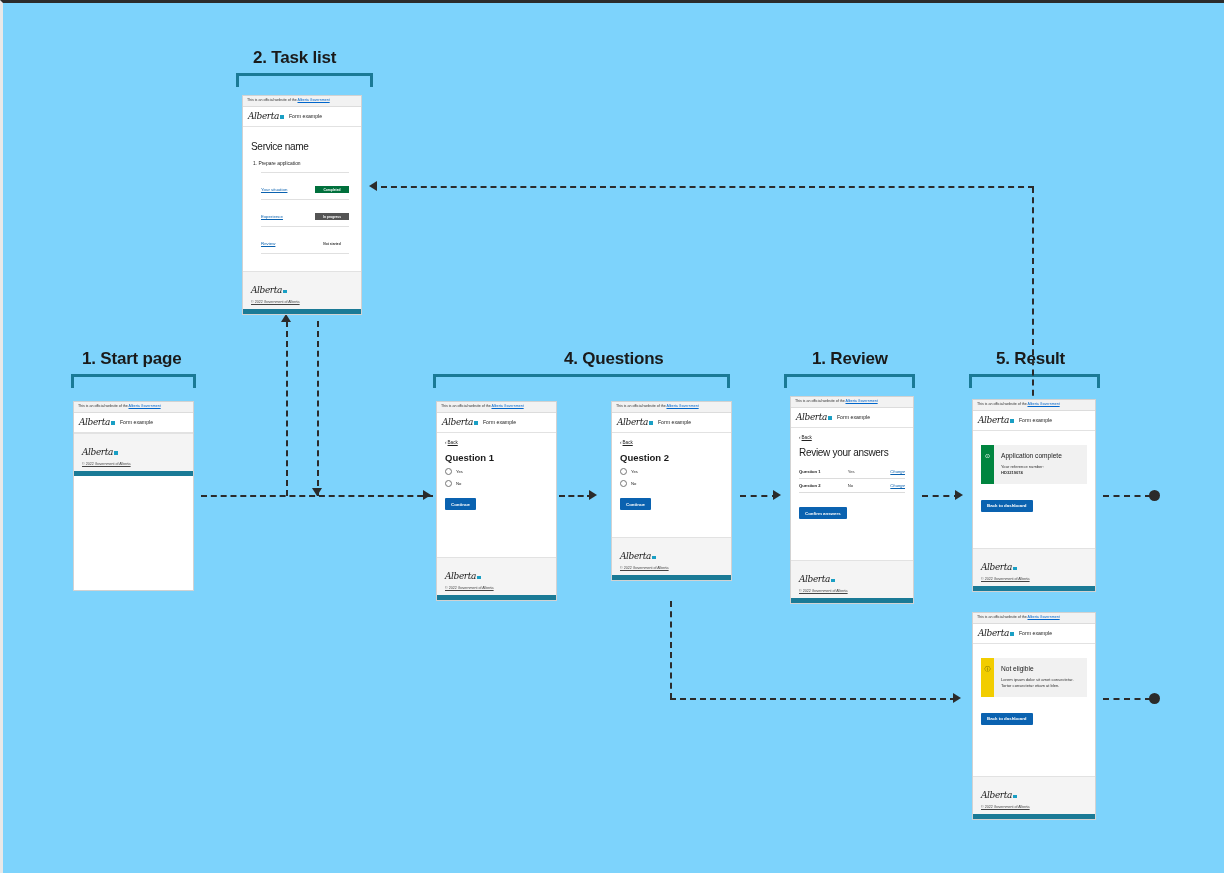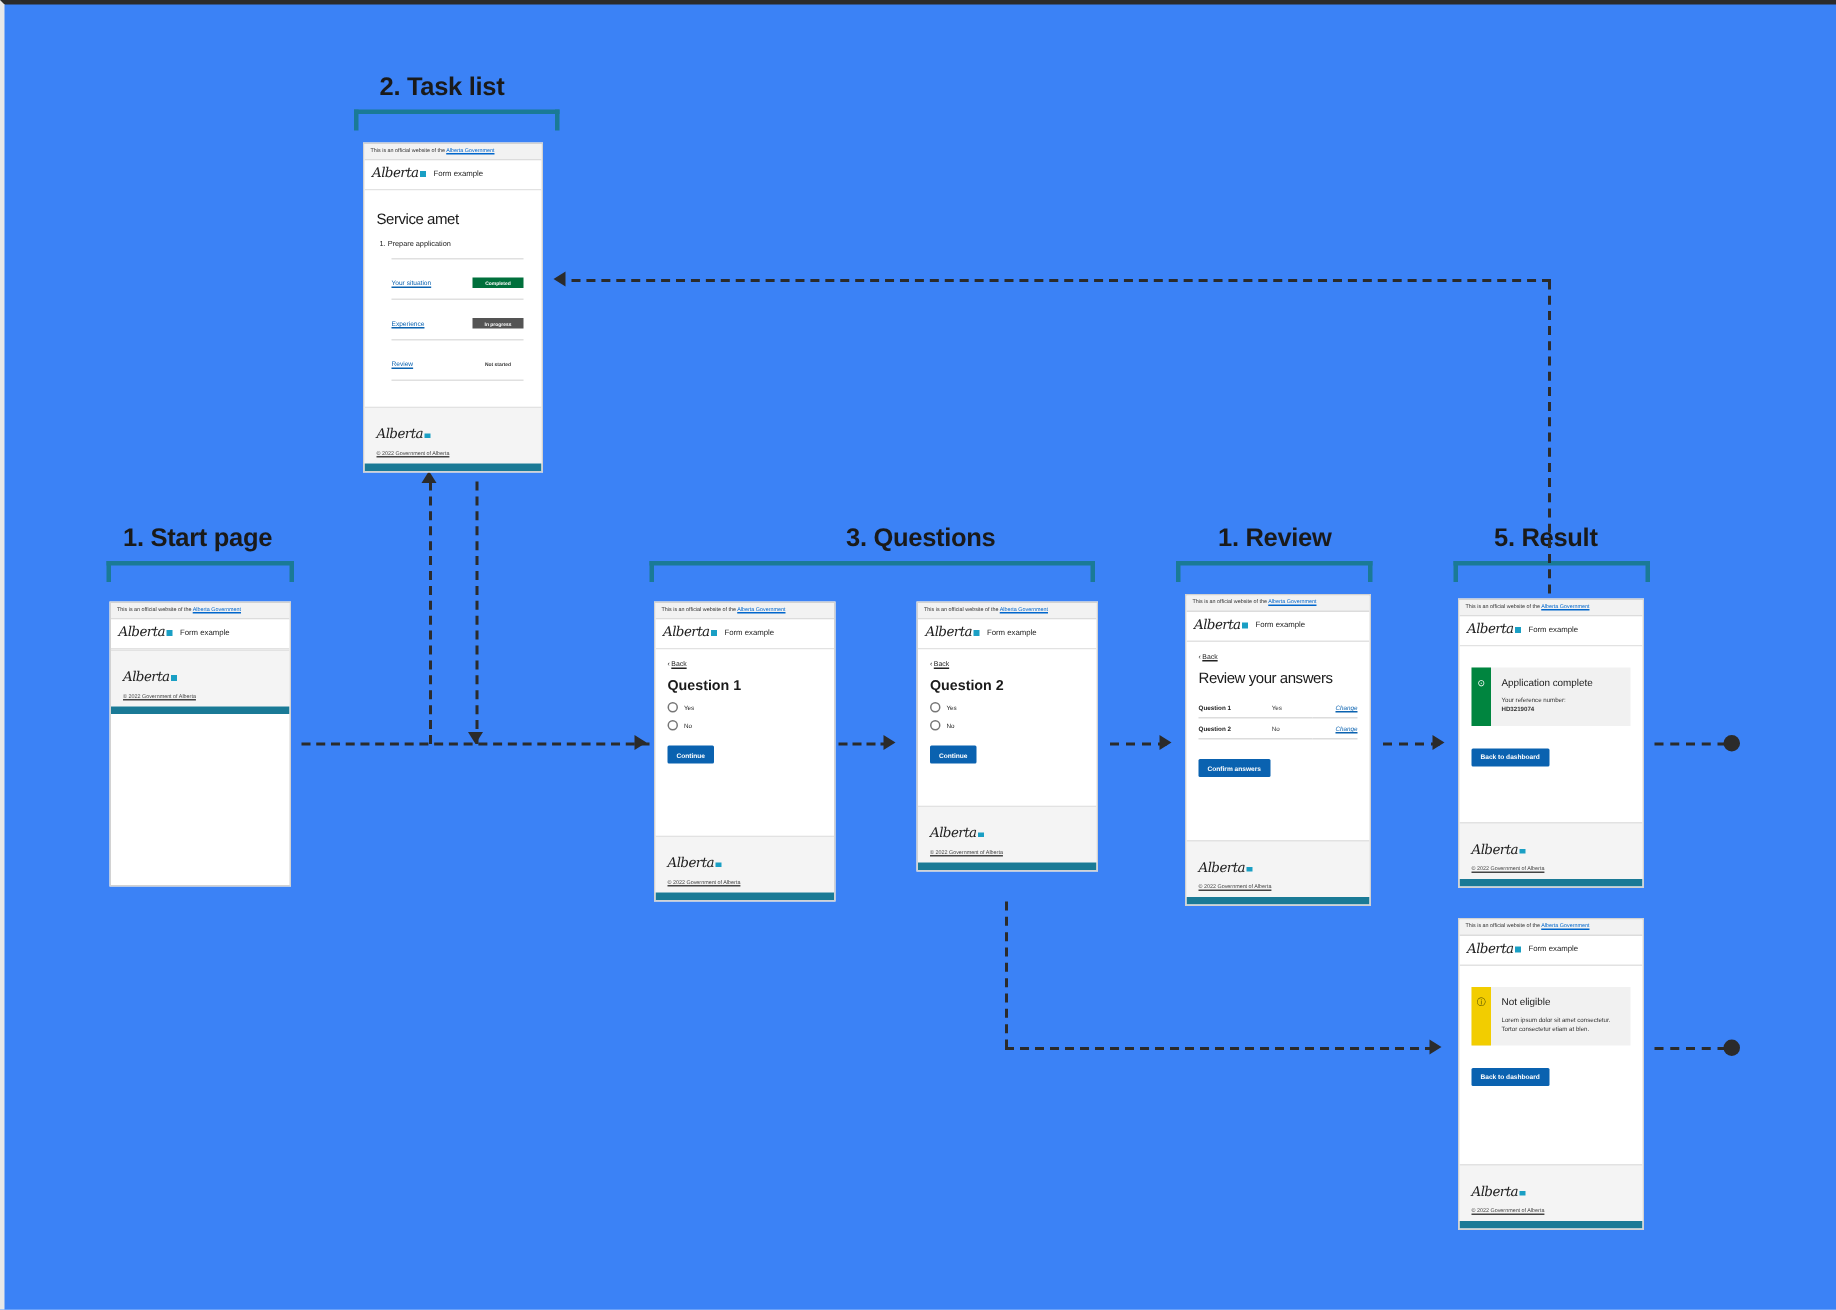--- a/index.html
+++ b/index.html
@@ -5,21 +5,21 @@
   html,body{margin:0;padding:0;}
   body{
     width:1224px;height:873px;
     background:#ffffff;
     font-family:"Liberation Sans", sans-serif;
     overflow:hidden;
     position:relative;
   }
   #canvas{
     position:absolute;inset:0;
-    background:#3b82f6;
+    background:#7dd3fc;
     border-top:3px solid #2b2b2b;
     border-left:3px solid #e8e8e8;
     box-sizing:border-box;
     text-decoration:underline;
   }
   .abs{position:absolute;}
 
   
   .sec-title{
     font-size:17px;font-weight:bold;color:#1a1a1a;
@@ -169,21 +169,21 @@
 <body>
 
 <div id="canvas">
 
   <div class="abs sec-title" style="left:250px;top:45px;">2. Task list</div>
   <div class="abs bracket" style="left:233px;top:70px;width:137px;"></div>
 
   <div class="abs sec-title" style="left:79px;top:346px;text-align:center;">1. Start page</div>
   <div class="abs bracket" style="left:68px;top:371px;width:125px;"></div>
 
-  <div class="abs sec-title" style="left:561px;top:346px;">3. Questions</div>
+  <div class="abs sec-title" style="left:561px;top:346px;">4. Questions</div>
   <div class="abs bracket" style="left:430px;top:371px;width:297px;"></div>
 
   <div class="abs sec-title" style="left:809px;top:346px;">1. Review</div>
   <div class="abs bracket" style="left:781px;top:371px;width:131px;"></div>
 
   <div class="abs sec-title" style="left:993px;top:346px;">5. Result</div>
   <div class="abs bracket" style="left:966px;top:371px;width:131px;"></div>
 
   <div class="abs dash-h" style="left:198px;top:492px;width:232px;"></div>
   <div class="abs arrow-r" style="left:420px;top:487px;"></div>
@@ -234,21 +234,21 @@
 
   <div class="abs screen" style="left:239px;top:92px;width:120px;height:220px;">
     <div class="gov-bar">
       <span>This is an official website of the </span><a href="#">Alberta Government</a>
     </div>
     <div class="brandrow">
       <span class="wordmark"><span>Alberta</span><span class="sq"></span></span>
       <span class="brandlabel">Form example</span>
     </div>
     <div class="body-area">
-      <div class="h1" style="margin-top:7px;margin-bottom:9px;">Service amet</div>
+      <div class="h1" style="margin-top:7px;margin-bottom:9px;">Service name</div>
       <div class="numlist">1. Prepare application</div>
       <table class="task-table">
         <tbody>
             <tr>
           <td><a class="task-link" href="#">Your situation</a></td>
           <td style="text-align:right;"><span class="badge done">Completed</span></td>
         </tr>
         <tr>
           <td><a class="task-link" href="#">Experience</a></td>
           <td style="text-align:right;"><span class="badge prog">In progress</span></td>

